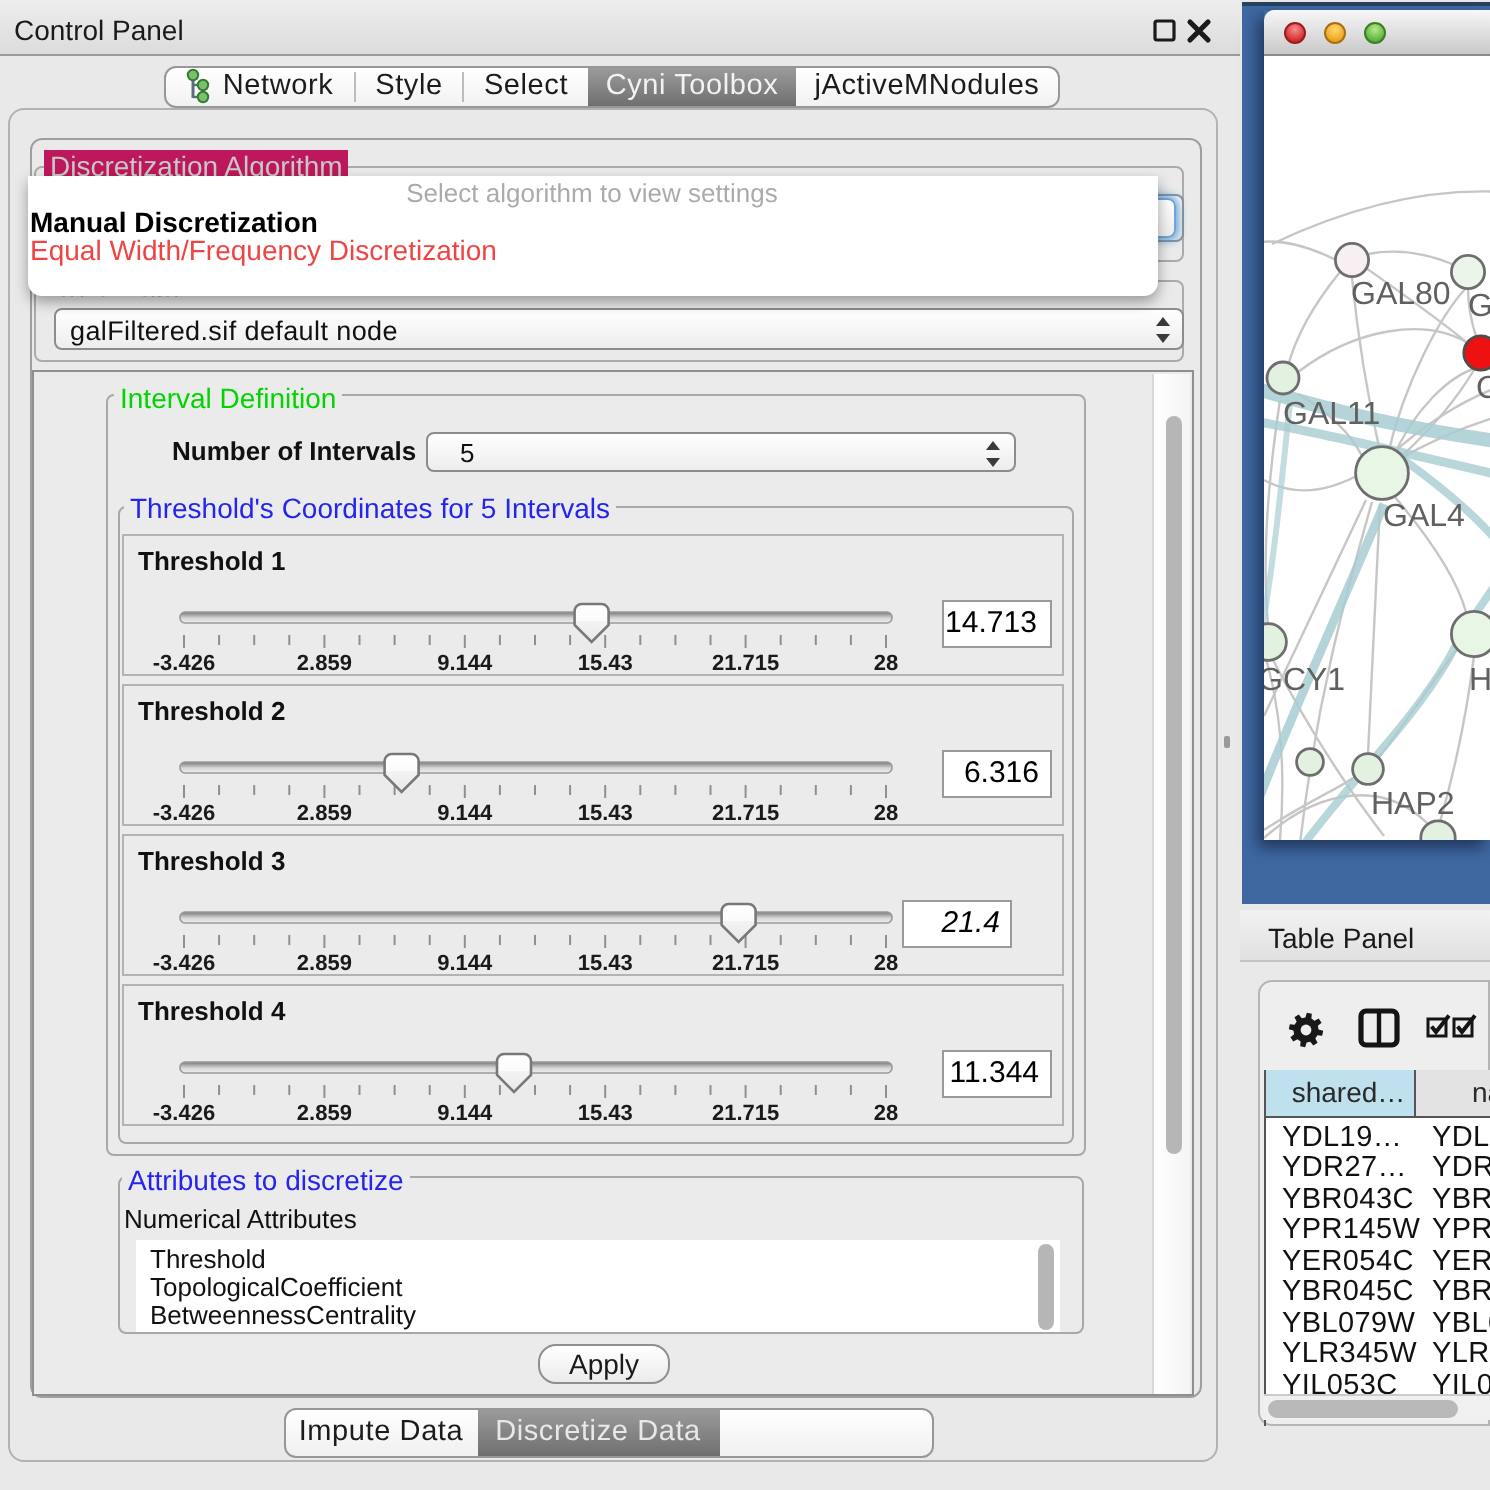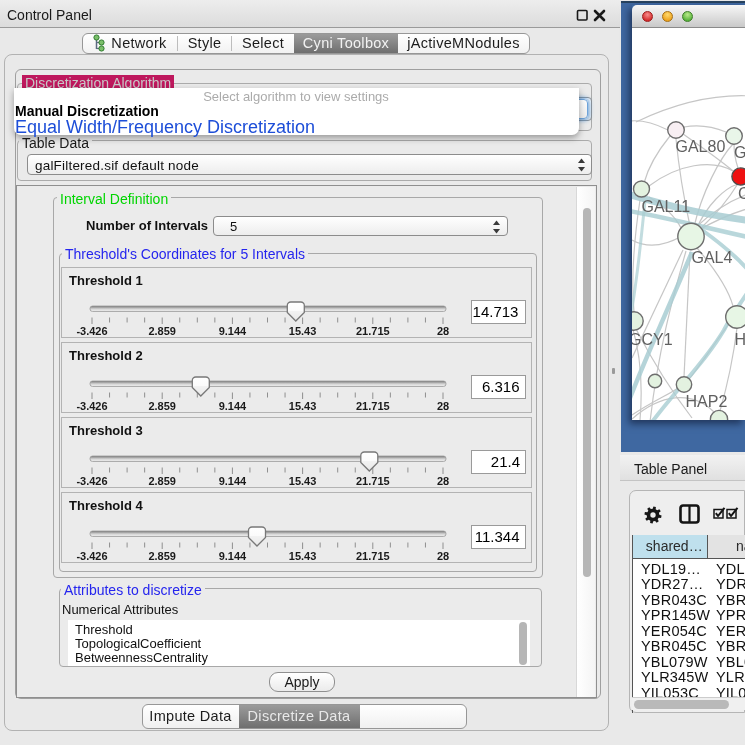--- a/index.html
+++ b/index.html
@@ -39,24 +39,24 @@
 </div>
 
 <div style="position:absolute;left:15px;top:69px;width:586px;height:630px;background:#eaeaea;border:1px solid #9f9f9f;border-radius:6px;box-sizing:border-box;"></div>
 
 <div style="position:absolute;left:16.5px;top:83px;width:575.5px;height:48px;border:1px solid #ababab;border-radius:4px;box-sizing:border-box;"></div>
 <div class="grouplabel" style="left:22px;top:75px;color:#c8c8c8;background:#be185d;">Discretization Algorithm</div>
 
 <div style="position:absolute;left:555px;top:97px;width:37px;height:24px;background:linear-gradient(#ffffff,#ececec);border:1px solid #8f8f8f;border-radius:4px;box-sizing:border-box;"></div>
 <div style="position:absolute;left:575px;top:99px;width:13px;height:20px;background:linear-gradient(#fdfdfd,#ededed);border:1.5px solid #6fa3d9;border-radius:4px;box-sizing:border-box;box-shadow:0 0 4px 1.5px rgba(90,150,212,0.85);"></div>
 
-<div style="position:absolute;left:13.5px;top:87.5px;width:565px;height:47px;background:#ffffff;border-radius:0 0 7px 7px;box-shadow:0 3px 7px rgba(0,0,0,0.35);z-index:10;">
+<div style="position:absolute;left:13.5px;top:87.5px;width:565px;height:60px;background:#ffffff;border-radius:0 0 7px 7px;box-shadow:0 3px 7px rgba(0,0,0,0.35);z-index:10;">
   <div style="position:absolute;left:0;top:1.5px;width:100%;text-align:center;font-size:13px;color:#ababab;">Select algorithm to view settings</div>
   <div style="position:absolute;left:1.5px;top:15.5px;font-size:14px;font-weight:bold;color:#000;">Manual Discretization</div>
-  <div style="position:absolute;left:1.5px;top:29.5px;font-size:18px;color:#1d4ed8;">Equal Width/Frequency Discretization</div>
+  <div style="position:absolute;left:1.5px;top:29.5px;font-size:14px;color:#ef4444;">Equal Width/Frequency Discretization</div>
 </div>
 
 <div style="position:absolute;left:16.5px;top:139.5px;width:575.5px;height:41px;border:1px solid #ababab;border-radius:4px;box-sizing:border-box;"></div>
 <div class="grouplabel" style="left:19px;top:135px;color:#1a1a1a;">Table Data</div>
 <div style="position:absolute;left:27px;top:153.5px;width:565px;height:21.5px;background:linear-gradient(#ffffff,#ededed);border:1px solid #8c8c8c;border-radius:4px;box-sizing:border-box;">
   <div style="position:absolute;left:7px;top:3.5px;font-size:13.5px;letter-spacing:0.2px;color:#111;">galFiltered.sif default node</div>
   <div style="position:absolute;right:5px;top:3px;"><svg width="9" height="14" viewBox="0 0 9 14">
         <path d="M 4.5 0.5 L 8 5 L 1 5 Z" fill="#3a3a3a"></path>
         <path d="M 4.5 13.5 L 8 9 L 1 9 Z" fill="#3a3a3a"></path>
       </svg></div>
@@ -227,21 +227,21 @@
       <text x="30" y="67" font-size="11" font-weight="bold" fill="#1a1a1a" text-anchor="middle" font-family="Liberation Sans, sans-serif">-3.426</text>
       <text x="100.2" y="67" font-size="11" font-weight="bold" fill="#1a1a1a" text-anchor="middle" font-family="Liberation Sans, sans-serif">2.859</text>
       <text x="170.4" y="67" font-size="11" font-weight="bold" fill="#1a1a1a" text-anchor="middle" font-family="Liberation Sans, sans-serif">9.144</text>
       <text x="240.6" y="67" font-size="11" font-weight="bold" fill="#1a1a1a" text-anchor="middle" font-family="Liberation Sans, sans-serif">15.43</text>
       <text x="310.8" y="67" font-size="11" font-weight="bold" fill="#1a1a1a" text-anchor="middle" font-family="Liberation Sans, sans-serif">21.715</text>
       <text x="381" y="67" font-size="11" font-weight="bold" fill="#1a1a1a" text-anchor="middle" font-family="Liberation Sans, sans-serif">28</text>
       <g transform="translate(307.3,0)">
       <path d="M -8.5 37.5 L -8.5 44.5 L 0 53 L 8.5 44.5 L 8.5 37.5 A 3.5 3.5 0 0 0 5 34 L -5 34 A 3.5 3.5 0 0 0 -8.5 37.5 Z" fill="url(#thumbg3)" stroke="#787878" stroke-width="1.3"></path>
     </g>
     </svg>
-      <div style="position:absolute;left:409px;top:32px;width:55px;height:24px;background:#fff;border:1px solid #9a9a9a;box-sizing:border-box;font-size:15px;color:#000;text-align:right;line-height:22px;padding-right:5px;">21.4</div>
+      <div style="position:absolute;left:389px;top:32px;width:55px;height:24px;background:#fff;border:1px solid #9a9a9a;box-sizing:border-box;font-size:15px;color:#000;text-align:right;line-height:22px;padding-right:5px;font-style:italic;">21.4</div>
     </div>
 <div style="position:absolute;left:61px;top:491.5px;width:471px;height:71px;border:1px solid #b3b3b3;background:#ebebeb;box-sizing:border-box;">
       <div style="position:absolute;left:7px;top:5px;font-size:13px;font-weight:bold;color:#111;">Threshold 4</div>
       <svg width="471" height="71" style="position:absolute;left:0;top:0">
       <defs>
         <linearGradient id="trackg4" x1="0" y1="0" x2="0" y2="1">
           <stop offset="0" stop-color="#787878"></stop>
           <stop offset="0.22" stop-color="#9d9d9d"></stop>
           <stop offset="0.55" stop-color="#d6d6d6"></stop>
           <stop offset="1" stop-color="#efefef"></stop>

